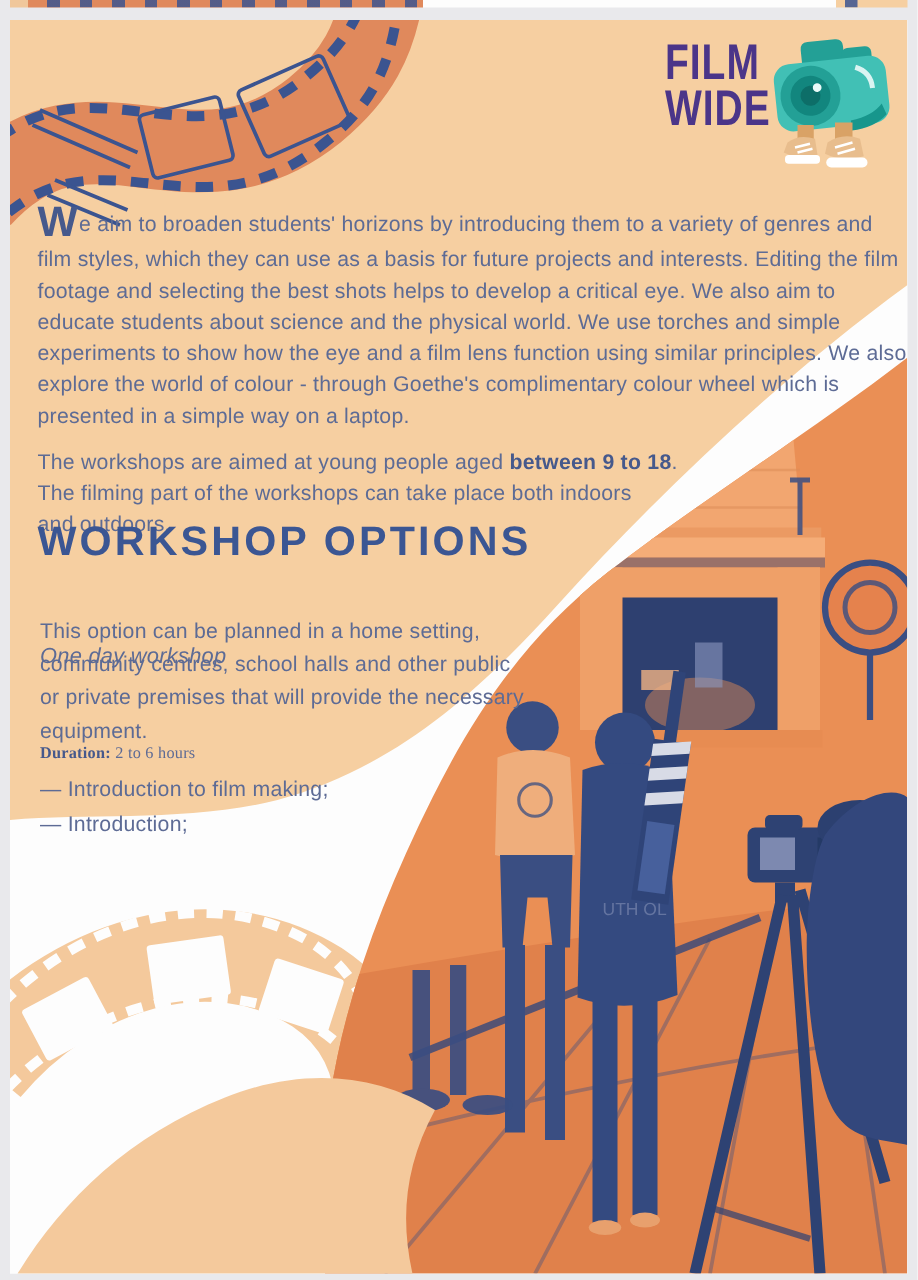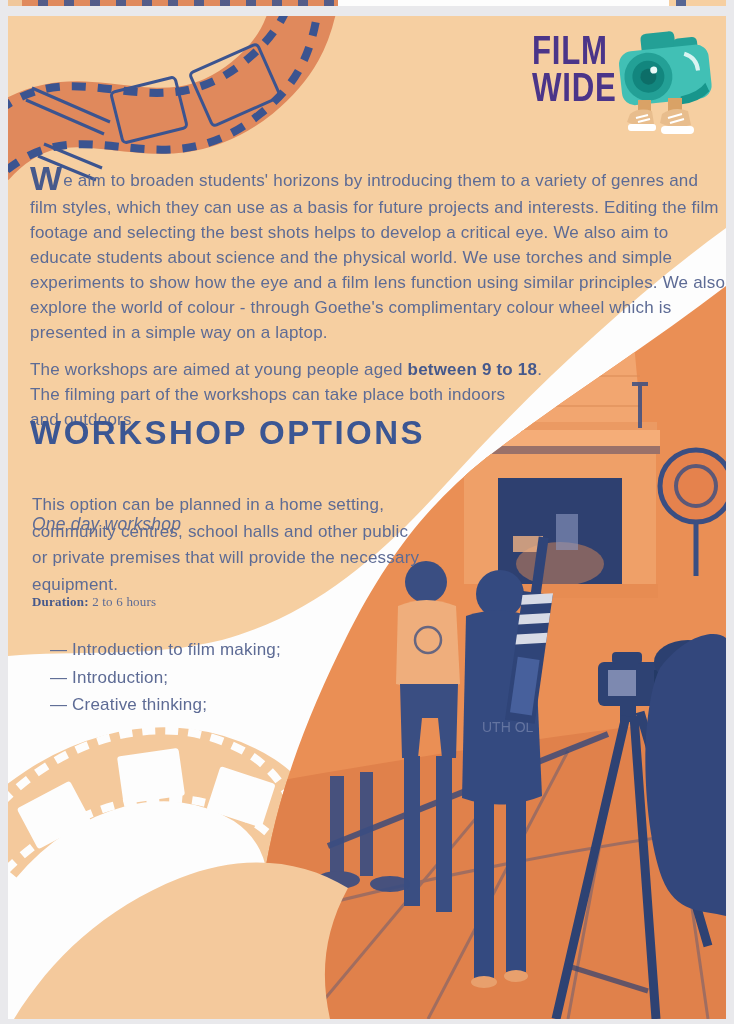--- a/index.html
+++ b/index.html
@@ -58,21 +58,21 @@
   .audience b{color:var(--bold-text-navy,#46598c);}
   .heading{
     left:22px;top:398px;margin:0;
     color:var(--heading-navy,#3b5693);
     font-size:33px;font-weight:bold;letter-spacing:2.5px;
   }
   .option-title{left:24px;top:450px;font-size:17.5px;font-style:italic;margin-top:48px;}
   .option-body{left:24px;top:476px;width:520px;font-size:17px;line-height:26.5px;white-space:pre-line;}
   .duration{left:24px;top:578px;font-size:13px;font-family:Liberation Serif, serif;}
   .duration b{color:var(--bold-text-navy,#46598c);}
-  .topics{left:24px;top:602px;width:440px;margin:18px;padding:0;list-style:none;font-size:17px;line-height:27.5px;}
+  .topics{left:24px;top:602px;width:440px;margin:0;padding:0;list-style:none;font-size:17px;line-height:27.5px;}
   .topics li{margin:0;padding:0;white-space:pre-line;color:var(--body-text-blue,#5d6b95);}
 </style>
 </head>
 <body>
 
 <div class="viewer">
 
   <div class="prev-sliver">
     <div class="sliver-dashes"></div>
     <div class="sliver-dot"></div>
@@ -234,17 +234,16 @@
     <div class="txt option-body">This option can be planned in a home setting,
 community centres, school halls and other public
 or private premises that will provide the necessary
 equipment.</div>
 
     <div class="txt duration"><b>Duration:</b><span> 2 to 6 hours</span></div>
 
     <ul class="txt topics">
       <li>— Introduction to film making;</li>
       <li>— Introduction;</li>
-      <li>— Creative thinking;</li>
     </ul>
 
   </div>
 </div>
 
 </body></html>

